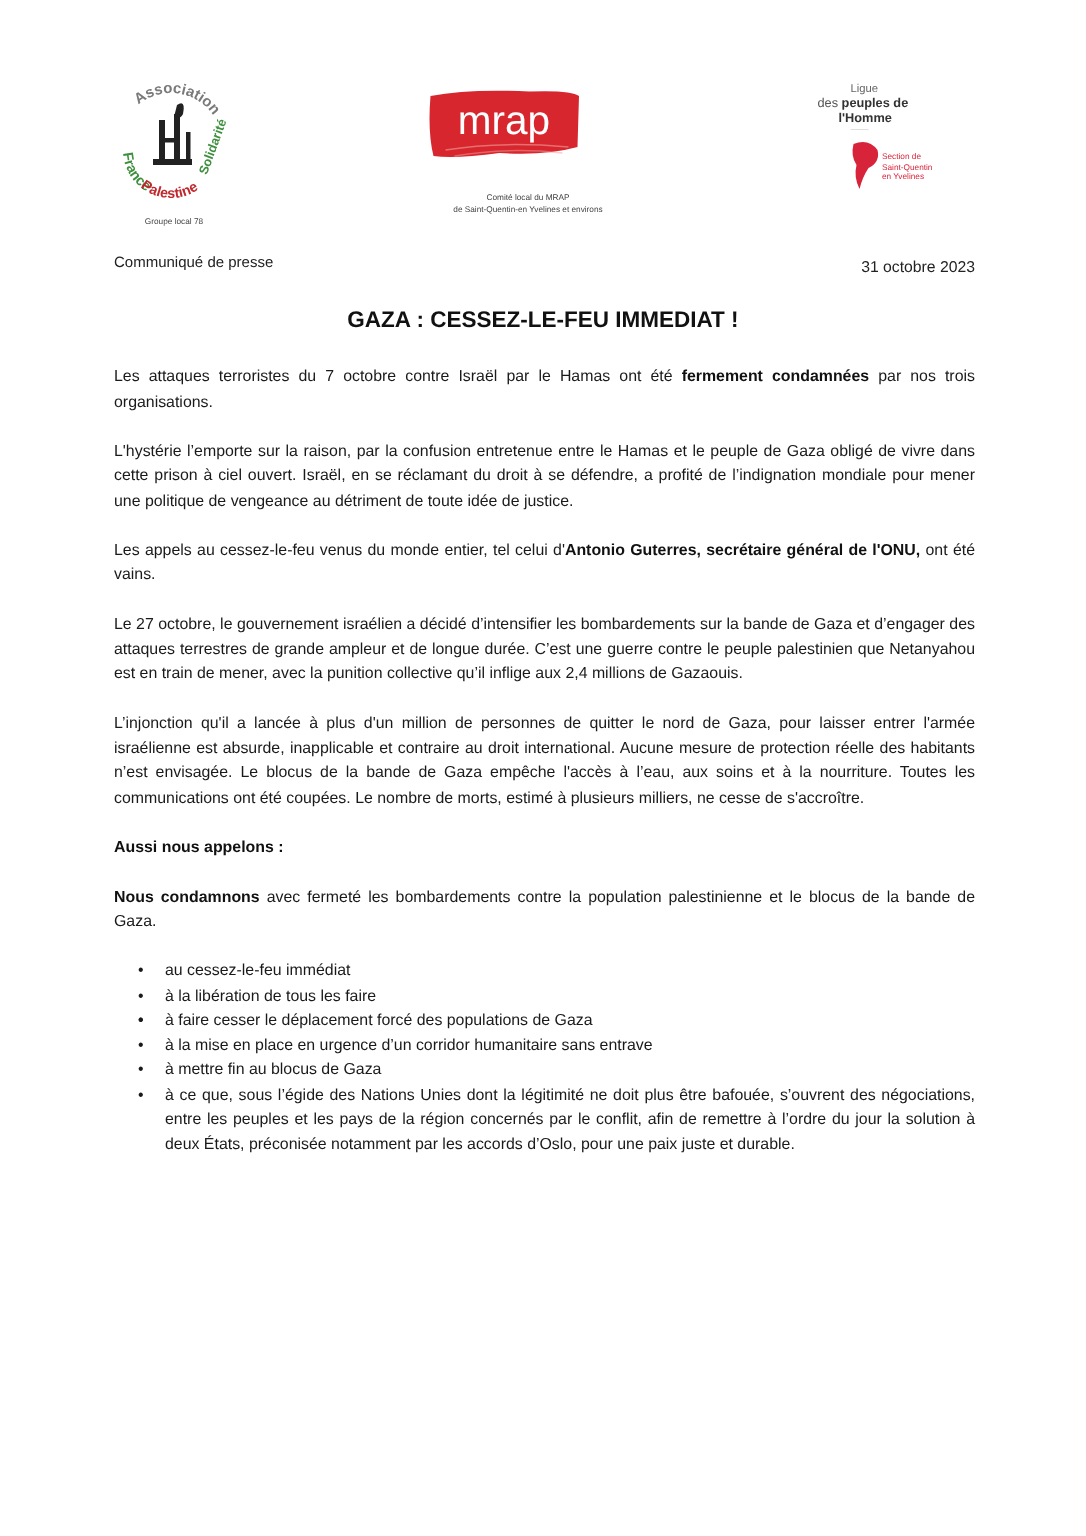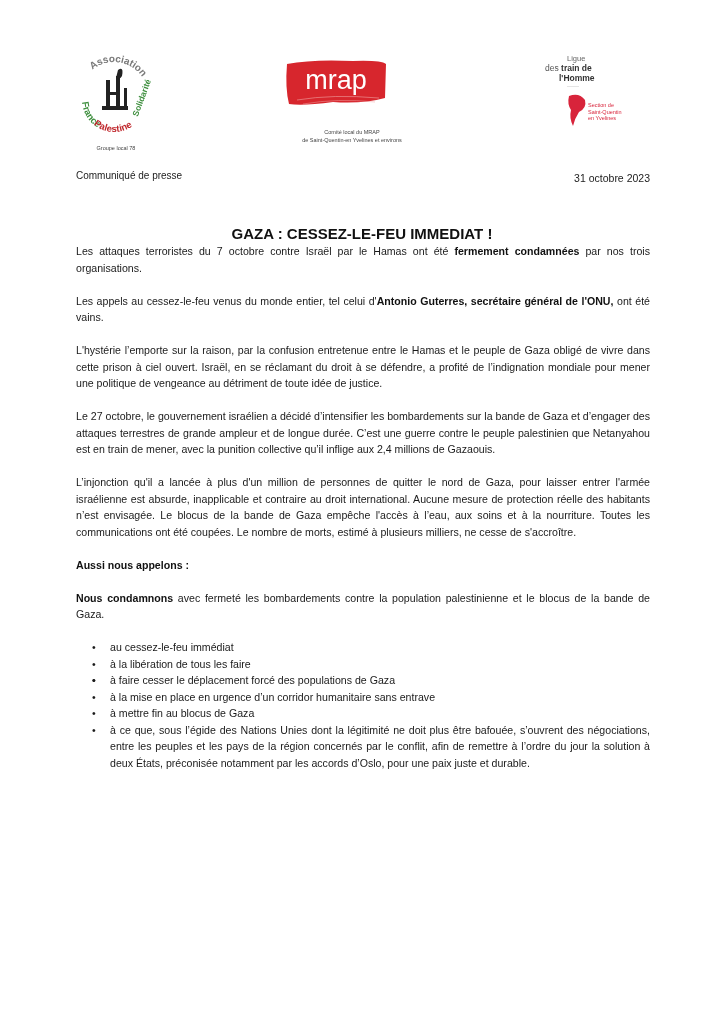--- a/index.html
+++ b/index.html
@@ -21,21 +21,21 @@
   .ldh-homme { position: absolute; left: 14px; top: 21px; font-size: 8.5px; font-weight: bold; color: #333; }
   .ldh-tiny { position: absolute; left: 22px; top: 32px; font-size: 3px; color: #999; }
   .ldh-section { position: absolute; left: 43px; top: 50px; font-size: 5.5px; line-height: 6.5px; color: #d8243b; }
   .ldh-mark { position: absolute; left: 20px; top: 40px; }
 
   
   .press-label { position: absolute; left: 76px; top: 170px; font-size: 10px; color: #222; }
   .press-date { position: absolute; right: 74px; top: 172px; font-size: 10.5px; color: #222; }
 
   .title { position: absolute; left: 0; width: 724px; top: 205px; text-align: center;
-           font-size: 15px; font-weight: bold; color: #111; margin-top: 20px; }
+           font-size: 15px; font-weight: bold; color: #111; }
 
   .body { position: absolute; left: 76px; width: 574px; top: 243px;
           font-size: 10.6px; line-height: 16.5px; color: #1a1a1a; text-align: justify; }
   .body p { margin: 0 0 16.5px 0; }
   .body b { font-weight: bold; color: #111; }
 
   .calls { list-style: none; margin: 0; padding: 0; }
   .calls li { position: relative; padding-left: 34px; text-align: justify; }
   .calls li .bullet { position: absolute; left: 16px; top: 0; }
 </style>
@@ -82,42 +82,42 @@
       <text x="53" y="31" text-anchor="middle" font-family="Liberation Sans, sans-serif" font-size="27" fill="#ffffff">mrap</text>
     </svg>
   </div>
   <div class="mrap-caption">
     <div>Comité local du MRAP</div>
     <div>de Saint-Quentin-en Yvelines et environs</div>
   </div>
 
   <div class="logo-ldh">
     <div class="ldh-ligue">Ligue</div>
-    <div class="ldh-droits"><span>des </span><b>train de</b></div>
+    <div class="ldh-droits"><span>des </span><b>peuples de</b></div>
     <div class="ldh-homme">l'Homme</div>
     <div class="ldh-tiny">————</div>
     <svg class="ldh-mark" width="22" height="36" viewBox="0 0 22 36">
       <path d="M4 4 Q14 0 20 8 Q22 16 14 20 Q10 26 8 34 Q4 26 6 18 Q2 12 4 4 Z" fill="#d8243b"></path>
     </svg>
     <div class="ldh-section">
       <div>Section de</div>
       <div>Saint-Quentin</div>
       <div>en Yvelines</div>
     </div>
   </div>
 
   <div class="press-label">Communiqué de presse</div>
   <div class="press-date">31 octobre 2023</div>
 
   <div class="title">GAZA : CESSEZ-LE-FEU IMMEDIAT !</div>
 
   <div class="body">
     <p><span>Les attaques terroristes du 7 octobre contre Israël par le Hamas ont été </span><b>fermement condamnées</b><span> par nos trois organisations.</span></p>
+    <p>L'hystérie l’emporte sur la raison, par la confusion entretenue entre le Hamas et le peuple de Gaza obligé de vivre dans cette prison à ciel ouvert. Israël, en se réclamant du droit à se défendre, a profité de l’indignation mondiale pour mener une politique de vengeance au détriment de toute idée de justice.</p>
     <p><span>Les appels au cessez-le-feu venus du monde entier, tel celui d'</span><b>Antonio Guterres, secrétaire général de l'ONU,</b><span> ont été vains.</span></p>
-    <p>L'hystérie l’emporte sur la raison, par la confusion entretenue entre le Hamas et le peuple de Gaza obligé de vivre dans cette prison à ciel ouvert. Israël, en se réclamant du droit à se défendre, a profité de l’indignation mondiale pour mener une politique de vengeance au détriment de toute idée de justice.</p>
     <p>Le 27 octobre, le gouvernement israélien a décidé d’intensifier les bombardements sur la bande de Gaza et d’engager des attaques terrestres de grande ampleur et de longue durée. C’est une guerre contre le peuple palestinien que Netanyahou est en train de mener, avec la punition collective qu’il inflige aux 2,4 millions de Gazaouis.</p>
     <p>L’injonction qu'il a lancée à plus d'un million de personnes de quitter le nord de Gaza, pour laisser entrer l'armée israélienne est absurde, inapplicable et contraire au droit international. Aucune mesure de protection réelle des habitants n’est envisagée. Le blocus de la bande de Gaza empêche l'accès à l’eau, aux soins et à la nourriture. Toutes les communications ont été coupées. Le nombre de morts, estimé à plusieurs milliers, ne cesse de s'accroître.</p>
     <p><b>Aussi nous appelons :</b></p>
     <p><b>Nous condamnons</b><span> avec fermeté les bombardements contre la population palestinienne et le blocus de la bande de Gaza.</span></p>
 
     <ul class="calls">
       <li><span class="bullet">•</span><span>au cessez-le-feu immédiat</span></li>
       <li><span class="bullet">•</span><span>à la libération de tous les faire</span></li>
       <li><span class="bullet">•</span></li>
       <li><span class="bullet">•</span><span>à faire cesser le déplacement forcé des populations de Gaza</span></li>

